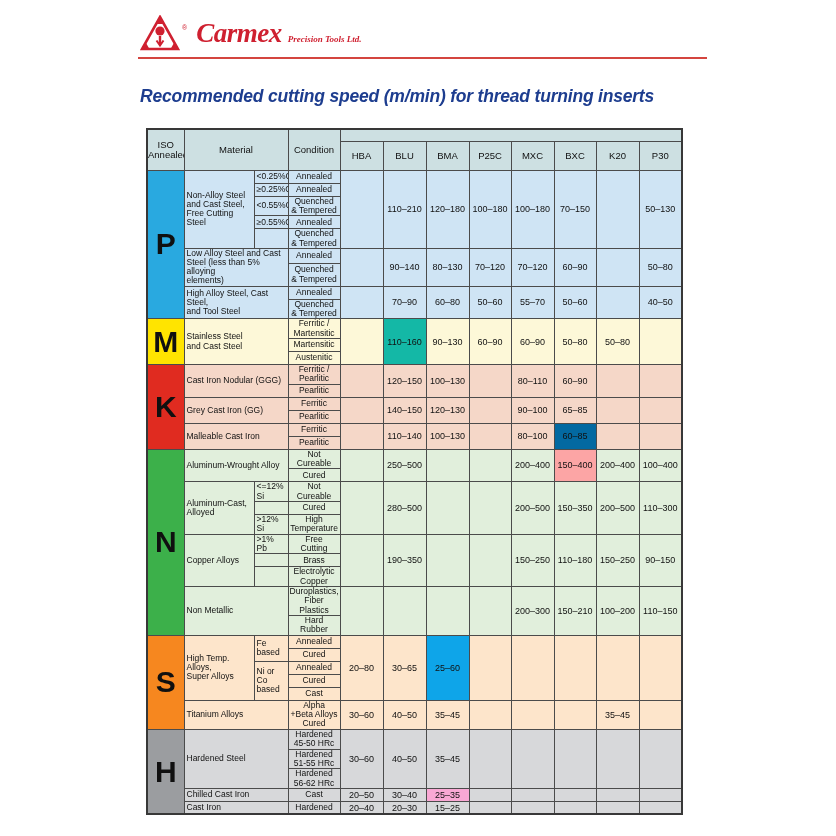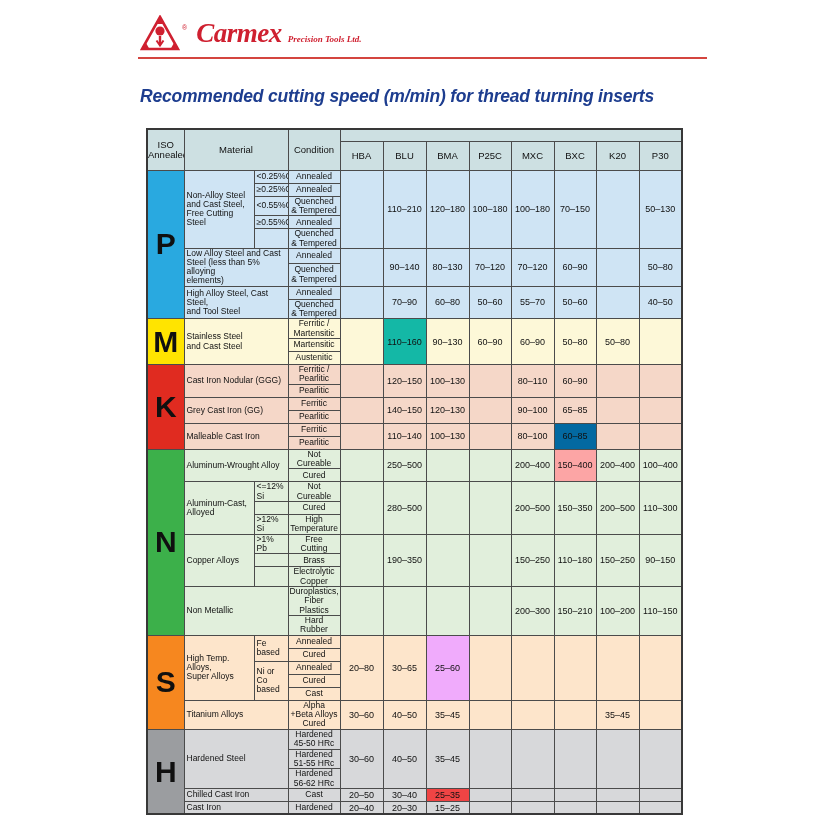--- a/index.html
+++ b/index.html
@@ -311,21 +311,21 @@
 Rubber</td>
           </tr>
           <tr>
             <td class="letter" rowspan="6" style="background: rgb(246, 135, 31);">S</td>
             <td class="mat" rowspan="5" colspan="1" style="background: rgb(253, 229, 203);">High Temp. Alloys,
 Super Alloys</td>
             <td class="sub" rowspan="2" style="background: rgb(253, 229, 203);">Fe based</td>
             <td class="cond" style="background: rgb(253, 229, 203);">Annealed</td>
             <td class="val" rowspan="5" style="background: rgb(253, 229, 203);">20–80</td>
             <td class="val" rowspan="5" style="background: rgb(253, 229, 203);">30–65</td>
-            <td class="val" rowspan="5" style="background: #f0abfc;">25–60</td>
+            <td class="val" rowspan="5" style="background: #0ea5e9;">25–60</td>
             <td class="val" rowspan="5" style="background: rgb(253, 229, 203);"></td>
             <td class="val" rowspan="5" style="background: rgb(253, 229, 203);"></td>
             <td class="val" rowspan="5" style="background: rgb(253, 229, 203);"></td>
             <td class="val" rowspan="5" style="background: rgb(253, 229, 203);"></td>
             <td class="val" rowspan="5" style="background: rgb(253, 229, 203);"></td>
           </tr>
           <tr>
             <td class="cond" style="background: rgb(253, 229, 203);">Cured</td>
           </tr>
           <tr>
@@ -373,21 +373,21 @@
           </tr>
           <tr>
             <td class="cond" style="background: rgb(215, 216, 218);">Hardened
 56-62 HRc</td>
           </tr>
           <tr>
             <td class="mat" rowspan="1" colspan="2" style="background: rgb(215, 216, 218);">Chilled Cast Iron</td>
             <td class="cond" style="background: rgb(215, 216, 218);">Cast</td>
             <td class="val" rowspan="1" style="background: rgb(215, 216, 218);">20–50</td>
             <td class="val" rowspan="1" style="background: rgb(215, 216, 218);">30–40</td>
-            <td class="val" rowspan="1" style="background: #ef4444;">25–35</td>
+            <td class="val" rowspan="1" style="background: #f9a8d4;">25–35</td>
             <td class="val" rowspan="1" style="background: rgb(215, 216, 218);"></td>
             <td class="val" rowspan="1" style="background: rgb(215, 216, 218);"></td>
             <td class="val" rowspan="1" style="background: rgb(215, 216, 218);"></td>
             <td class="val" rowspan="1" style="background: rgb(215, 216, 218);"></td>
             <td class="val" rowspan="1" style="background: rgb(215, 216, 218);"></td>
           </tr>
           <tr>
             <td class="mat" rowspan="1" colspan="2" style="background: rgb(215, 216, 218);">Cast Iron</td>
             <td class="cond" style="background: rgb(215, 216, 218);">Hardened</td>
             <td class="val" rowspan="1" style="background: rgb(215, 216, 218);">20–40</td>

